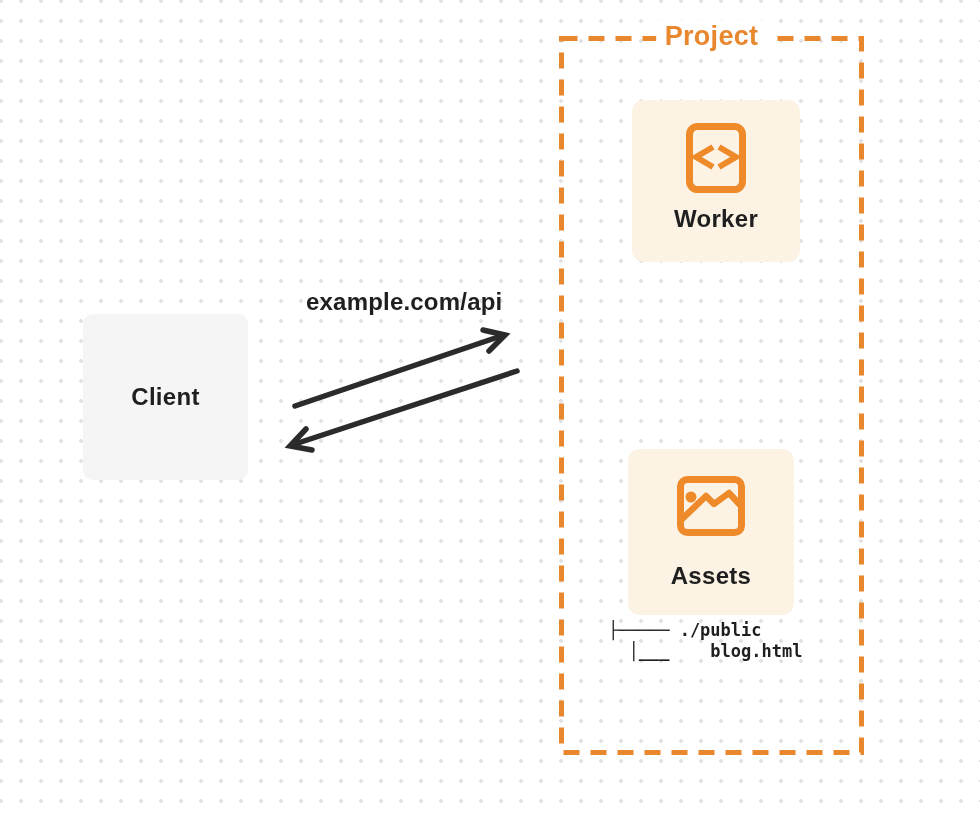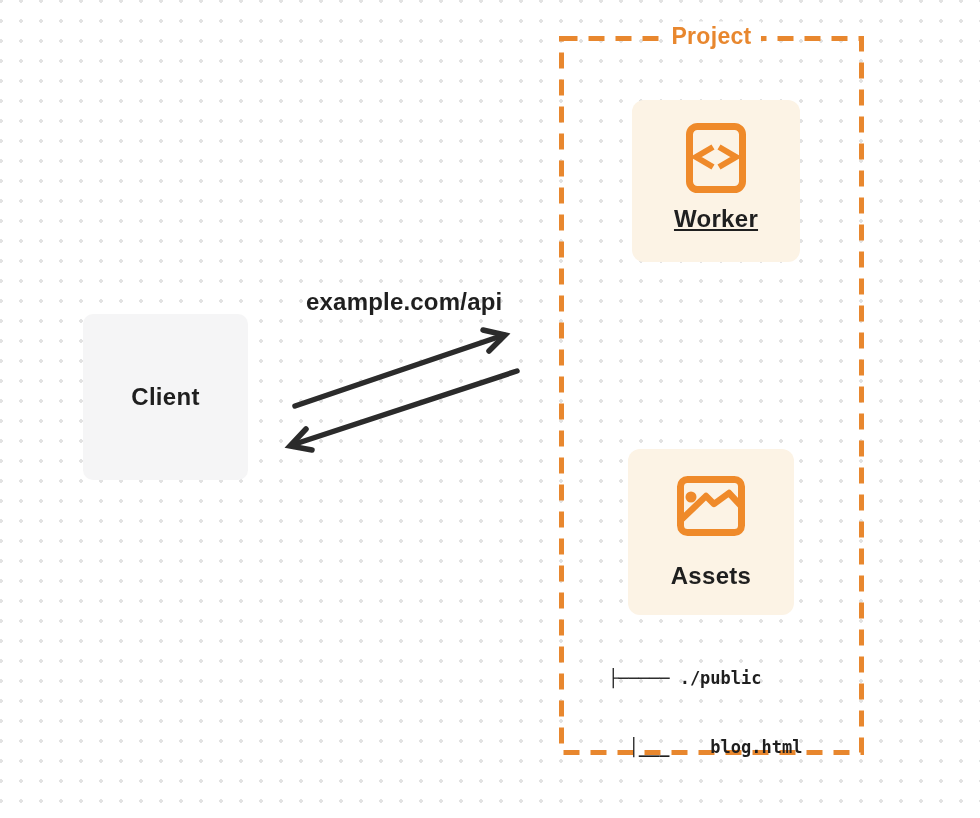--- a/index.html
+++ b/index.html
@@ -76,52 +76,52 @@
     position: absolute;
     left: 0; top: 0;
     width: 305px; height: 719px;
   }
   .frame-label {
     position: absolute;
     left: 50%; top: 0;
     transform: translate(-50%, -50%);
     background: #ffffff;
     padding: 1px 9px;
-    font-size: 23px;
+    font-size: 27px;
     font-weight: 700;
     letter-spacing: 0.3px;
     color: #e8872e;
     white-space: nowrap;
   }
 
   
   .card {
     position: absolute;
     background: #fcf3e5;
     border-radius: 12px;
     display: flex;
     flex-direction: column;
     align-items: center;
     justify-content: center;
   }
-  .worker-card { left: 73px; top: 64px; width: 168px; height: 162px; gap: 12px; padding-bottom: 6px; text-decoration: underline; }
+  .worker-card { left: 73px; top: 64px; width: 168px; height: 162px; gap: 12px; padding-bottom: 6px; }
   .assets-card { left: 69px; top: 413px; width: 166px; height: 166px; gap: 26px; padding-top: 2px; }
   .card .icon-svg { display: block; }
 
   
   .file-tree {
     position: absolute;
     left: 49px; top: 584px;
     font-family: "DejaVu Sans Mono", "Liberation Mono", monospace;
     font-size: 17px;
     font-weight: 700;
     line-height: 21px;
     color: #1f1f1f;
   }
-  .file-tree .tree-line { white-space: pre; margin-top: 48px; }
+  .file-tree .tree-line { white-space: pre; }
 </style>
 </head>
 <body>
 
 <div class="canvas">
 
   <svg class="arrow-layer" viewBox="0 0 980 818" xmlns="http://www.w3.org/2000/svg">
     <g>
       <path class="arrow-stroke" d="M295,406 L504,335"></path>
       <path class="arrow-stroke" d="M483,330 L505,335 L489,351"></path>

